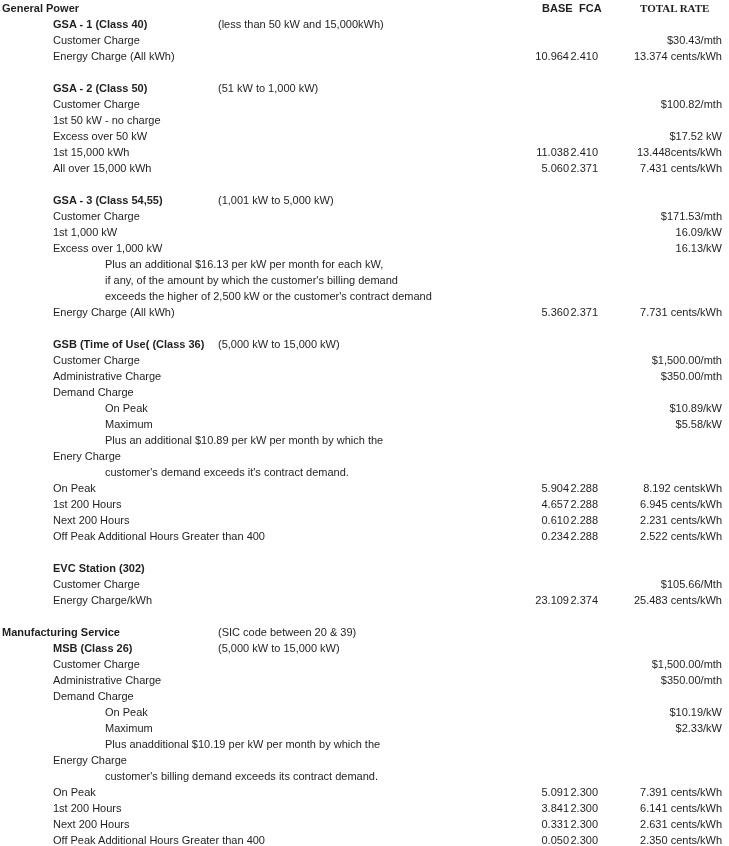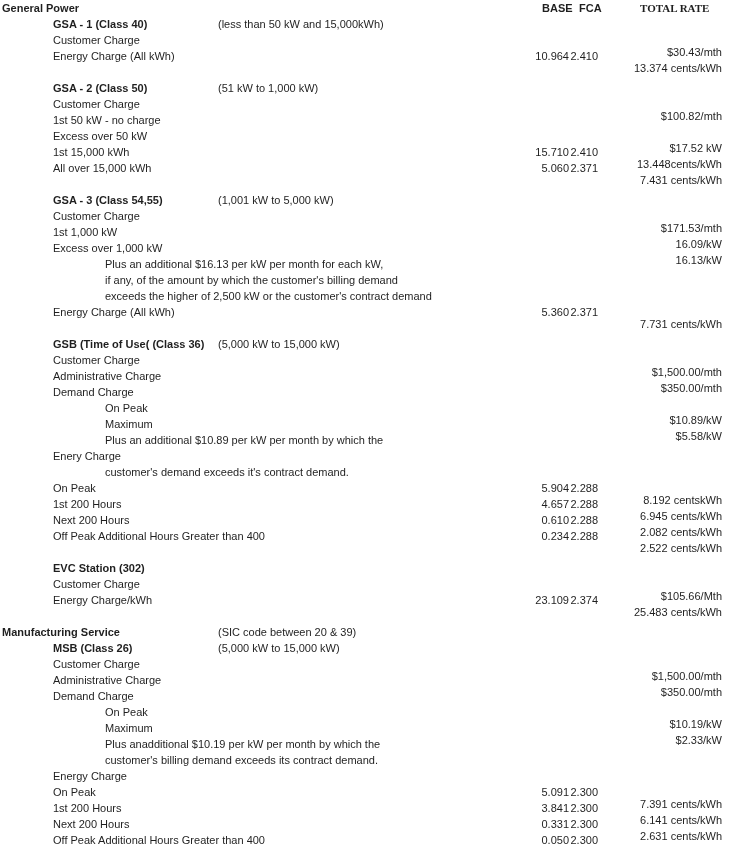--- a/index.html
+++ b/index.html
@@ -27,21 +27,21 @@
     white-space: nowrap;
   }
   .label { position: absolute; top: 0; }
   .indent-0 { left: 2px; }
   .indent-1 { left: 53px; }
   .indent-2 { left: 105px; }
   .bold { font-weight: 700; }
   .paren { position: absolute; left: 218px; top: 0; }
   .base  { position: absolute; right: 160px; top: 0; text-align: right; }
   .fca   { position: absolute; right: 131px; top: 0; text-align: right; }
-  .total { position: absolute; right: 7px;  top: 12px; text-align: right; padding-left: 40px; }
+  .total { position: absolute; right: 7px;  top: 0; text-align: right; padding-left: 40px; }
   .col-header { position: absolute; top: 0; font-weight: 700; }
   .col-header.base-h  { left: 542px; }
   .col-header.fca-h   { left: 579px; }
   .col-header.total-h { left: 640px; font-family: Liberation Serif, serif; }
 </style>
 </head>
 <body>
 
 <div class="sheet">
 
@@ -113,21 +113,21 @@
     <span class="label indent-1">Excess over 50 kW</span>
     <span class="paren"></span>
     <span class="base"></span>
     <span class="fca"></span>
     <span class="total">$17.52 kW</span>
   </div>
 
   <div class="row">
     <span class="label indent-1">1st 15,000 kWh</span>
     <span class="paren"></span>
-    <span class="base">15.710</span>
+    <span class="base">11.038</span>
     <span class="fca">2.410</span>
     <span class="total">13.448cents/kWh</span>
   </div>
 
   <div class="row">
     <span class="label indent-1">All over 15,000 kWh</span>
     <span class="paren"></span>
     <span class="base">5.060</span>
     <span class="fca">2.371</span>
     <span class="total">7.431 cents/kWh</span>
@@ -299,21 +299,21 @@
     <span class="base">4.657</span>
     <span class="fca">2.288</span>
     <span class="total">6.945 cents/kWh</span>
   </div>
 
   <div class="row">
     <span class="label indent-1">Next 200 Hours</span>
     <span class="paren"></span>
     <span class="base">0.610</span>
     <span class="fca">2.288</span>
-    <span class="total">2.082 cents/kWh</span>
+    <span class="total">2.231 cents/kWh</span>
   </div>
 
   <div class="row">
     <span class="label indent-1">Off Peak Additional Hours Greater than 400</span>
     <span class="paren"></span>
     <span class="base">0.234</span>
     <span class="fca">2.288</span>
     <span class="total">2.522 cents/kWh</span>
   </div>
 
@@ -415,29 +415,29 @@
 
   <div class="row">
     <span class="label indent-2">Plus anadditional $10.19 per kW per month by which the</span>
     <span class="paren"></span>
     <span class="base"></span>
     <span class="fca"></span>
     <span class="total"></span>
   </div>
 
   <div class="row">
+    <span class="label indent-1">Energy Charge</span>
+    <span class="paren"></span>
+    <span class="base"></span>
+    <span class="fca"></span>
+    <span class="total"></span>
+  </div>
+
+  <div class="row">
     <span class="label indent-2">customer's billing demand exceeds its contract demand.</span>
-    <span class="paren"></span>
-    <span class="base"></span>
-    <span class="fca"></span>
-    <span class="total"></span>
-  </div>
-
-  <div class="row">
-    <span class="label indent-1">Energy Charge</span>
     <span class="paren"></span>
     <span class="base"></span>
     <span class="fca"></span>
     <span class="total"></span>
   </div>
 
   <div class="row">
     <span class="label indent-1">On Peak</span>
     <span class="paren"></span>
     <span class="base">5.091</span>

